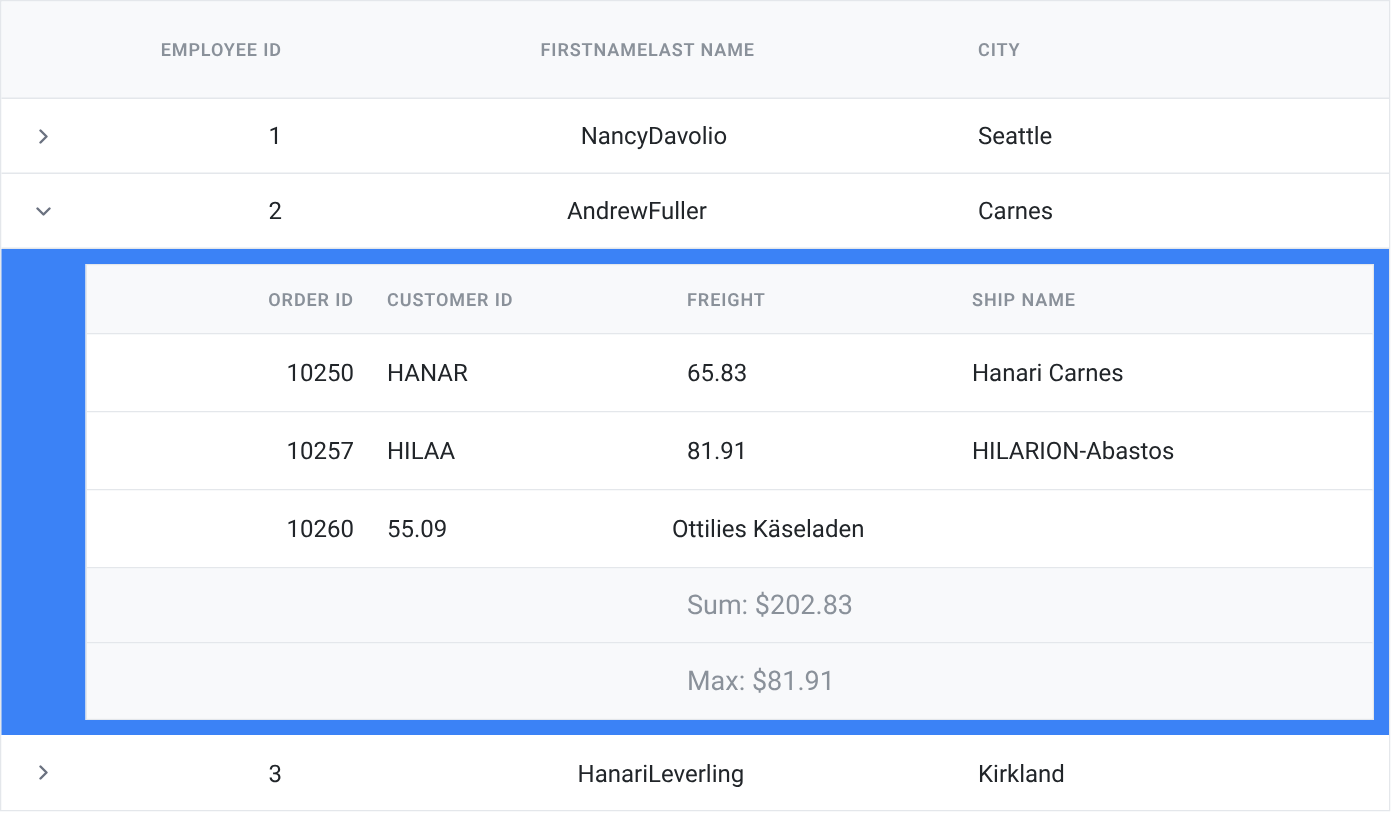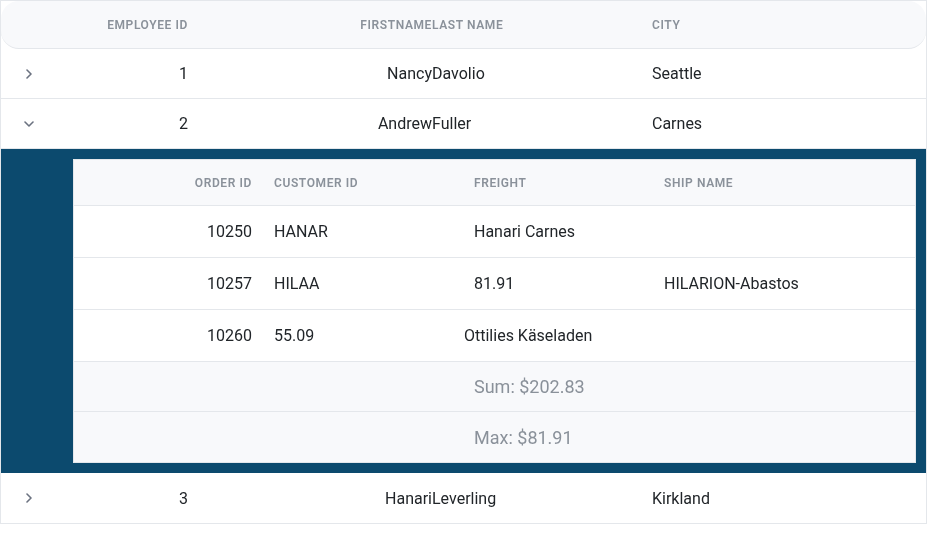--- a/index.html
+++ b/index.html
@@ -10,23 +10,22 @@
       font-size: 15px;
       width: 927px;
     }
     .grid {
       border: 1px solid #e4e7eb;
     }
     .header-row {
       display: flex;
       background: #f8f9fb;
       border-bottom: 1px solid #e4e7eb;
-      height: 48px;
+      height: 65px;
       align-items: center;
-      border-radius: 18px;
     }
     .data-row {
       display: flex;
       background: #fff;
       border-bottom: 1px solid #e4e7eb;
       height: 50px;
       align-items: center;
     }
     .expand-cell {
       width: 56px;
@@ -42,22 +41,22 @@
       letter-spacing: 0.6px;
       text-transform: uppercase;
     }
     .td { color: #212529; font-size: 16px; }
     .col-empid { width: 155px; text-align: right; padding-right: 24px; }
     .col-firstname { width: 220px; text-align: right; padding-left: 0; }
     .col-lastname { width: 220px; text-align: left; padding-left: 0; }
     .col-city { flex: 1; text-align: left; padding-left: 0; }
 
     .detail-wrap {
-      padding: 10px 10px 10px 72px;
-      background: #0c4a6e;
+      padding: 10px 10px 10px 56px;
+      background: #3b82f6;
     }
     .detail-grid {
       border: 1px solid #e4e7eb;
       background: #fff;
     }
     .d-header-row {
       display: flex;
       background: #f8f9fb;
       border-bottom: 1px solid #e4e7eb;
       height: 46px;
@@ -136,20 +135,21 @@
       <div class="d-header-row">
         <div class="th dcol-orderid">ORDER ID</div>
         <div class="th dcol-custid">CUSTOMER ID</div>
         <div class="th dcol-freight">FREIGHT</div>
         <div class="th dcol-shipname">SHIP NAME</div>
       </div>
 
       <div class="d-data-row">
         <div class="td dcol-orderid">10250</div>
         <div class="td dcol-custid">HANAR</div>
+        <div class="td dcol-freight">65.83</div>
         <div class="td dcol-shipname">Hanari Carnes</div>
       </div>
       <div class="d-data-row">
         <div class="td dcol-orderid">10257</div>
         <div class="td dcol-custid">HILAA</div>
         <div class="td dcol-freight">81.91</div>
         <div class="td dcol-shipname">HILARION-Abastos</div>
       </div>
       <div class="d-data-row">
         <div class="td dcol-orderid">10260</div>

